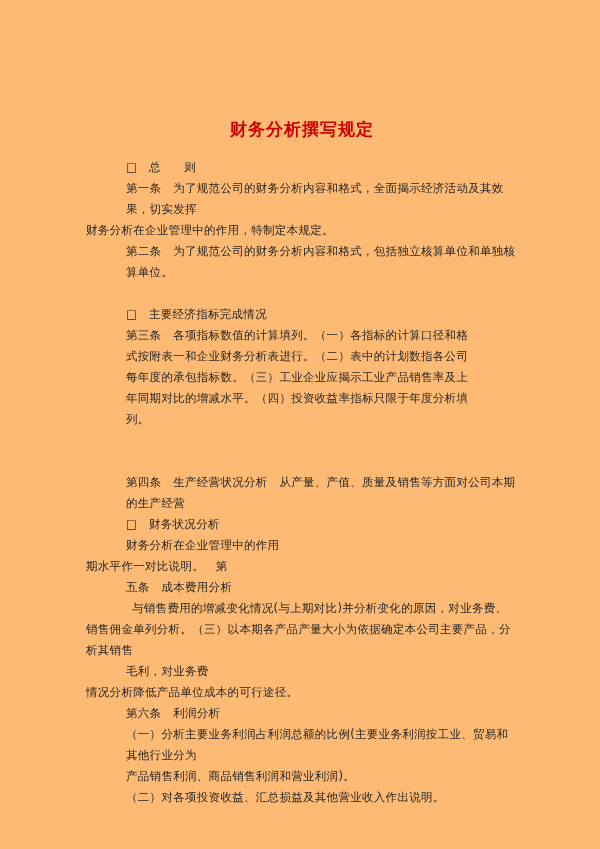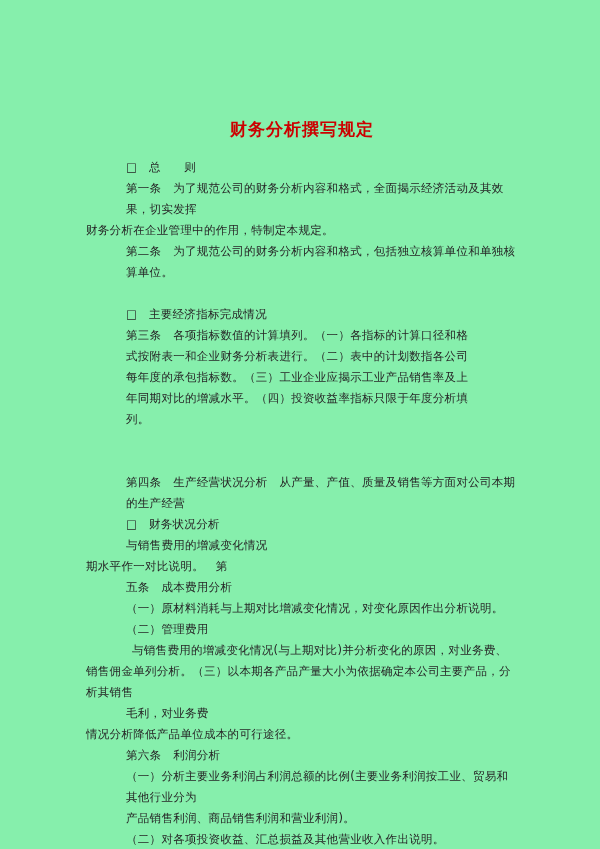--- a/index.html
+++ b/index.html
@@ -5,21 +5,21 @@
   html, body {
     margin: 0;
     padding: 0;
     background: #ffffff;
   }
   .page {
     position: relative;
     width: 600px;
     height: 849px;
     box-sizing: border-box;
-    background: #86efac;
+    background: #fdba74;
     padding: 118px 82px 20px 86px;
     overflow: hidden;
     font-family: "DejaVu Sans", "Liberation Sans", sans-serif;
     color: #262626;
   }
   .doc-title {
     margin: 0 0 16px 0;
     text-align: center;
     font-size: 17px;
     font-weight: bold;
@@ -54,24 +54,23 @@
       <div class="line indent-1">□　主要经济指标完成情况</div>
       <div class="line indent-1">第三条　各项指标数值的计算填列。（一）各指标的计算口径和格</div>
       <div class="line indent-1">式按附表一和企业财务分析表进行。（二）表中的计划数指各公司</div>
       <div class="line indent-1">每年度的承包指标数。（三）工业企业应揭示工业产品销售率及上</div>
       <div class="line indent-1">年同期对比的增减水平。（四）投资收益率指标只限于年度分析填</div>
       <div class="line indent-1">列。</div>
       <div class="line spacer">&nbsp;</div>
       <div class="line spacer">&nbsp;</div>
       <div class="line indent-1">第四条　生产经营状况分析　从产量、产值、质量及销售等方面对公司本期的生产经营</div>
       <div class="line indent-1">□　财务状况分析</div>
-      <div class="line indent-1">与销售费用的增减变化情况</div>
+      <div class="line indent-1">财务分析在企业管理中的作用</div>
       <div class="line indent-0">期水平作一对比说明。　第</div>
       <div class="line indent-1">五条　成本费用分析</div>
-      <div class="line indent-1">（一）原材料消耗与上期对比增减变化情况，对变化原因作出分析说明。（二）管理费用</div>
       <div class="line indent-2">与销售费用的增减变化情况(与上期对比)并分析变化的原因，对业务费、</div>
       <div class="line indent-0">销售佣金单列分析。（三）以本期各产品产量大小为依据确定本公司主要产品，分析其销售</div>
       <div class="line indent-1">毛利，对业务费</div>
       <div class="line indent-0">情况分析降低产品单位成本的可行途径。</div>
       <div class="line indent-1">第六条　利润分析</div>
       <div class="line indent-1">（一）分析主要业务利润占利润总额的比例(主要业务利润按工业、贸易和其他行业分为</div>
       <div class="line indent-1">产品销售利润、商品销售利润和营业利润)。</div>
       <div class="line indent-1">（二）对各项投资收益、汇总损益及其他营业收入作出说明。</div>
     </div>
 </div>

